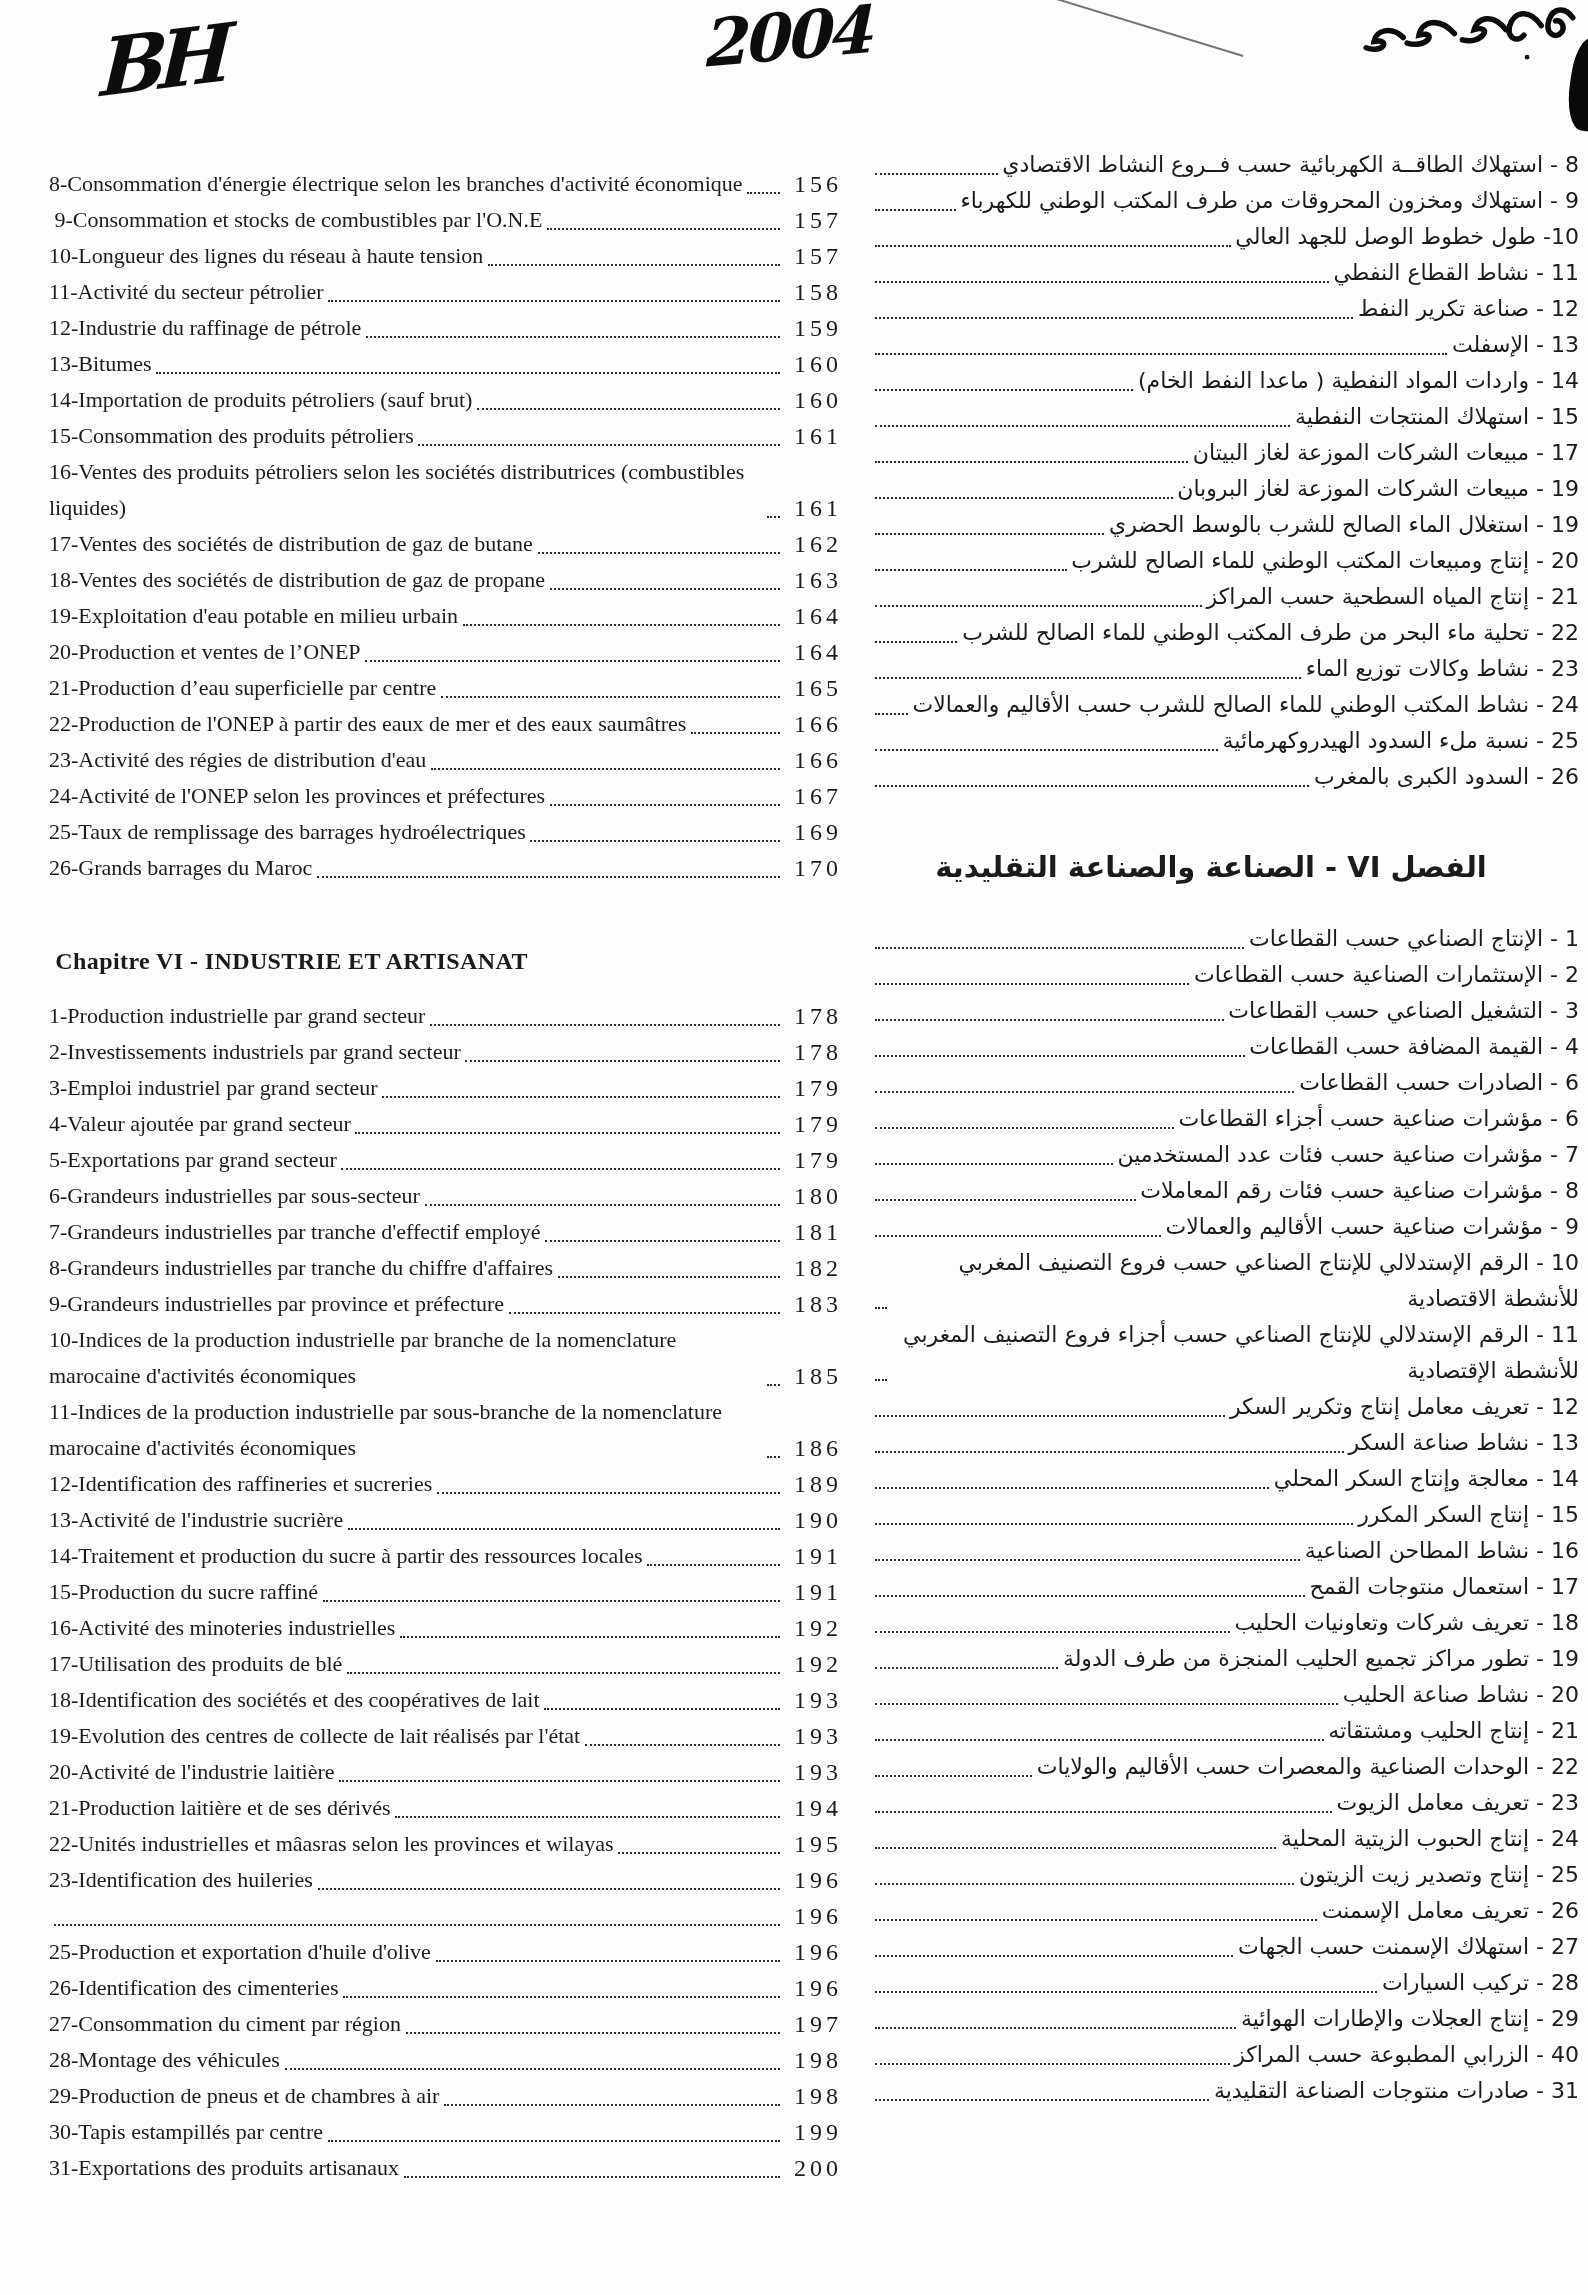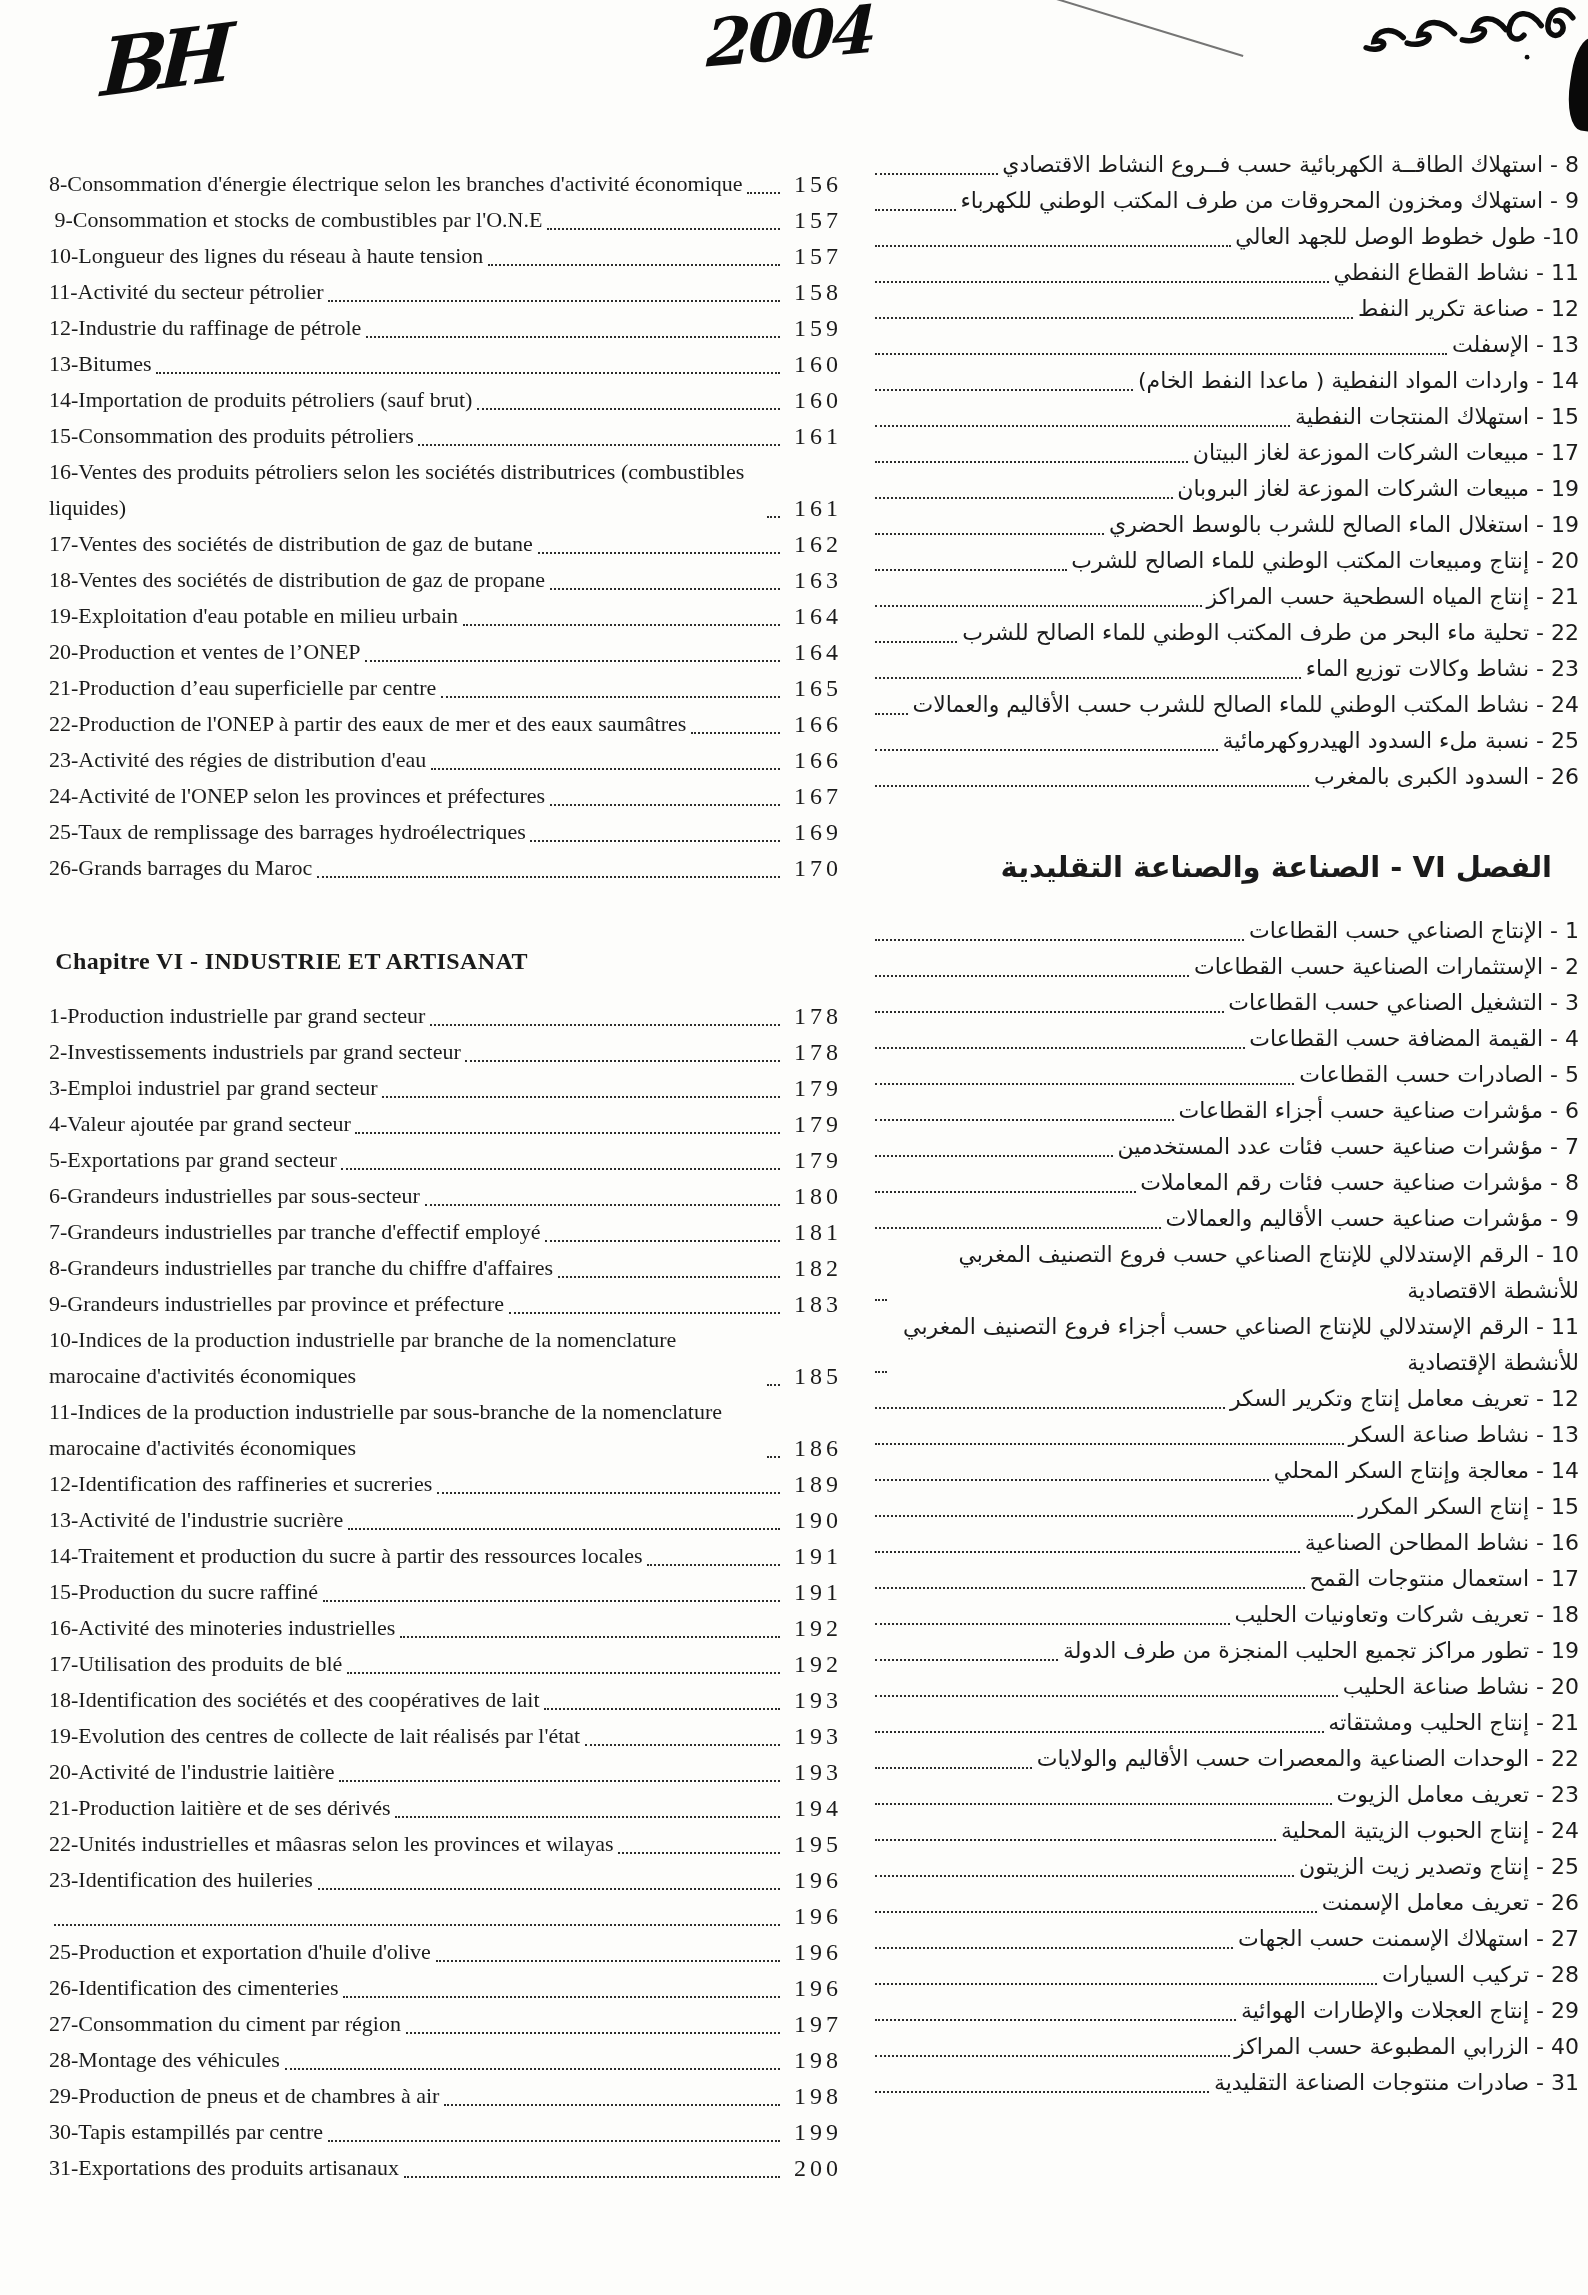--- a/index.html
+++ b/index.html
@@ -52,21 +52,22 @@
     font-size:24px;
   }
 
   .h-fr{
     font-size:24px;font-weight:bold;letter-spacing:0.4px;
     margin:55px 0 17.4px 6.3px;line-height:40px;
     font-family:"Liberation Serif", serif;
   }
   .h-ar{
     font-size:29px;font-weight:bold;line-height:41px;
-    margin:52px 27px 25px 0;
+    margin:52px 27px 33px 0;
+    text-align:center;
   }
 </style>
 </head>
 <body>
 
 <div class="page">
 
   <span class="hand mark-bh">BH</span>
   <span class="hand mark-year">2004</span>
   <div class="scratch"></div>
@@ -434,21 +435,21 @@
       </div>
         <div class="row">
         <span class="lbl">3 - التشغيل الصناعي حسب القطاعات</span>
         <span class="dots"></span>
       </div>
         <div class="row">
         <span class="lbl">4 - القيمة المضافة حسب القطاعات</span>
         <span class="dots"></span>
       </div>
         <div class="row">
-        <span class="lbl">5 - الصادرات حسب القطاعات</span>
+        <span class="lbl">6 - الصادرات حسب القطاعات</span>
         <span class="dots"></span>
       </div>
         <div class="row">
         <span class="lbl">6 - مؤشرات صناعية حسب أجزاء القطاعات</span>
         <span class="dots"></span>
       </div>
         <div class="row">
         <span class="lbl">7 - مؤشرات صناعية حسب فئات عدد المستخدمين</span>
         <span class="dots"></span>
       </div>

